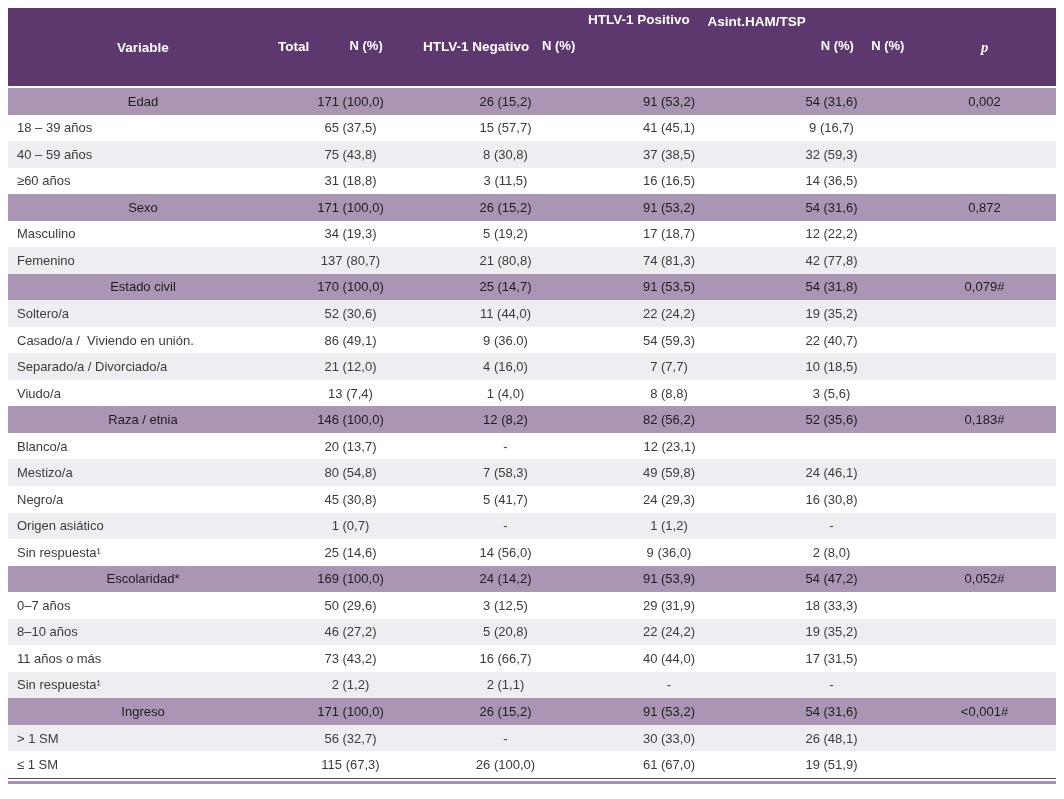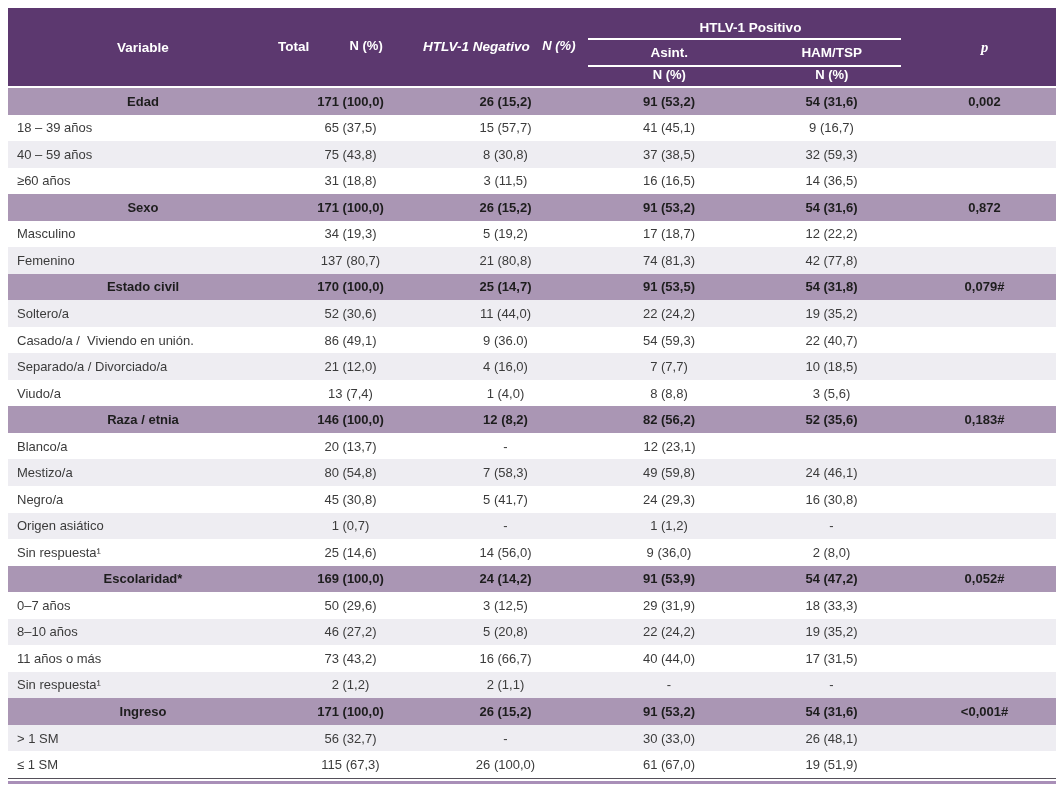--- a/index.html
+++ b/index.html
@@ -16,47 +16,47 @@
   *{box-sizing:border-box;margin:0;padding:0;}
   html,body{width:1064px;height:799px;background:#ffffff;overflow:hidden;
     font-family:"Liberation Sans", sans-serif;}
   .page{position:absolute;left:8px;top:8px;width:1048px;}
   
   .thead{display:flex;background:var(--header-bg);color:var(--header-text);
     height:80px;border-bottom:2px solid #ffffff;font-weight:bold;}
   .col-var{width:270px;display:flex;align-items:center;justify-content:center;font-size:13.5px;}
   .simple{display:flex;flex-direction:row;}
   .col-total{width:145px;}
-  .col-neg{width:165px;font-style:italic;}
+  .col-neg{width:165px;}
   .zone-top{height:52px;display:flex;align-items:flex-end;justify-content:center;
     padding-bottom:6px;font-size:13.5px;}
   .zone-n{flex:1;display:flex;align-items:center;justify-content:center;
     font-size:13px;padding-bottom:4px;}
-  .col-group{width:325px;display:flex;flex-direction:column;padding-top:8px;}
+  .col-group{width:325px;display:flex;flex-direction:row;padding-top:0;}
   .group-label{height:23px;display:flex;align-items:center;justify-content:center;font-size:13.5px;}
   .gline{height:2px;background:#ffffff;margin-right:12px;}
   .group-sub{display:flex;height:26px;}
   .group-sub .sub,.group-n .sub{width:50%;display:flex;align-items:center;justify-content:center;}
   .group-sub .sub{font-size:13.5px;}
   .group-n{display:flex;flex:1;}
   .group-n .sub{font-size:13px;padding-bottom:4px;}
   .col-p{width:143px;display:flex;align-items:center;justify-content:center;
     font-style:italic;font-size:14.5px;font-family:"Liberation Serif", serif;}
   
   .row{display:flex;height:26.54px;font-size:13px;color:var(--data-text);}
   .cell{display:flex;align-items:center;justify-content:center;}
   .c-var{width:270px;justify-content:flex-start;padding-left:9px;}
   .c-total{width:145px;}
   .c-neg{width:165px;}
   .c-asint{width:162px;}
   .c-ham{width:163px;}
   .c-p{width:143px;}
   .row.white{background:var(--white-row-bg);}
   .row.light{background:var(--stripe-row-bg);}
-  .row.section{background:var(--section-row-bg);font-weight:bold;color:var(--section-text);}
+  .row.section{background:var(--section-row-bg);font-weight:normal;color:var(--section-text);}
   .row.section .c-var{justify-content:center;padding-left:0;}
   
   .bottom-dark{height:1px;background:var(--bottom-dark);}
   .bottom-gap{height:2px;background:#ffffff;}
   .bottom-accent{height:3px;background:var(--bottom-accent);}
 </style>
 </head>
 <body>
 
 <div class="page">

